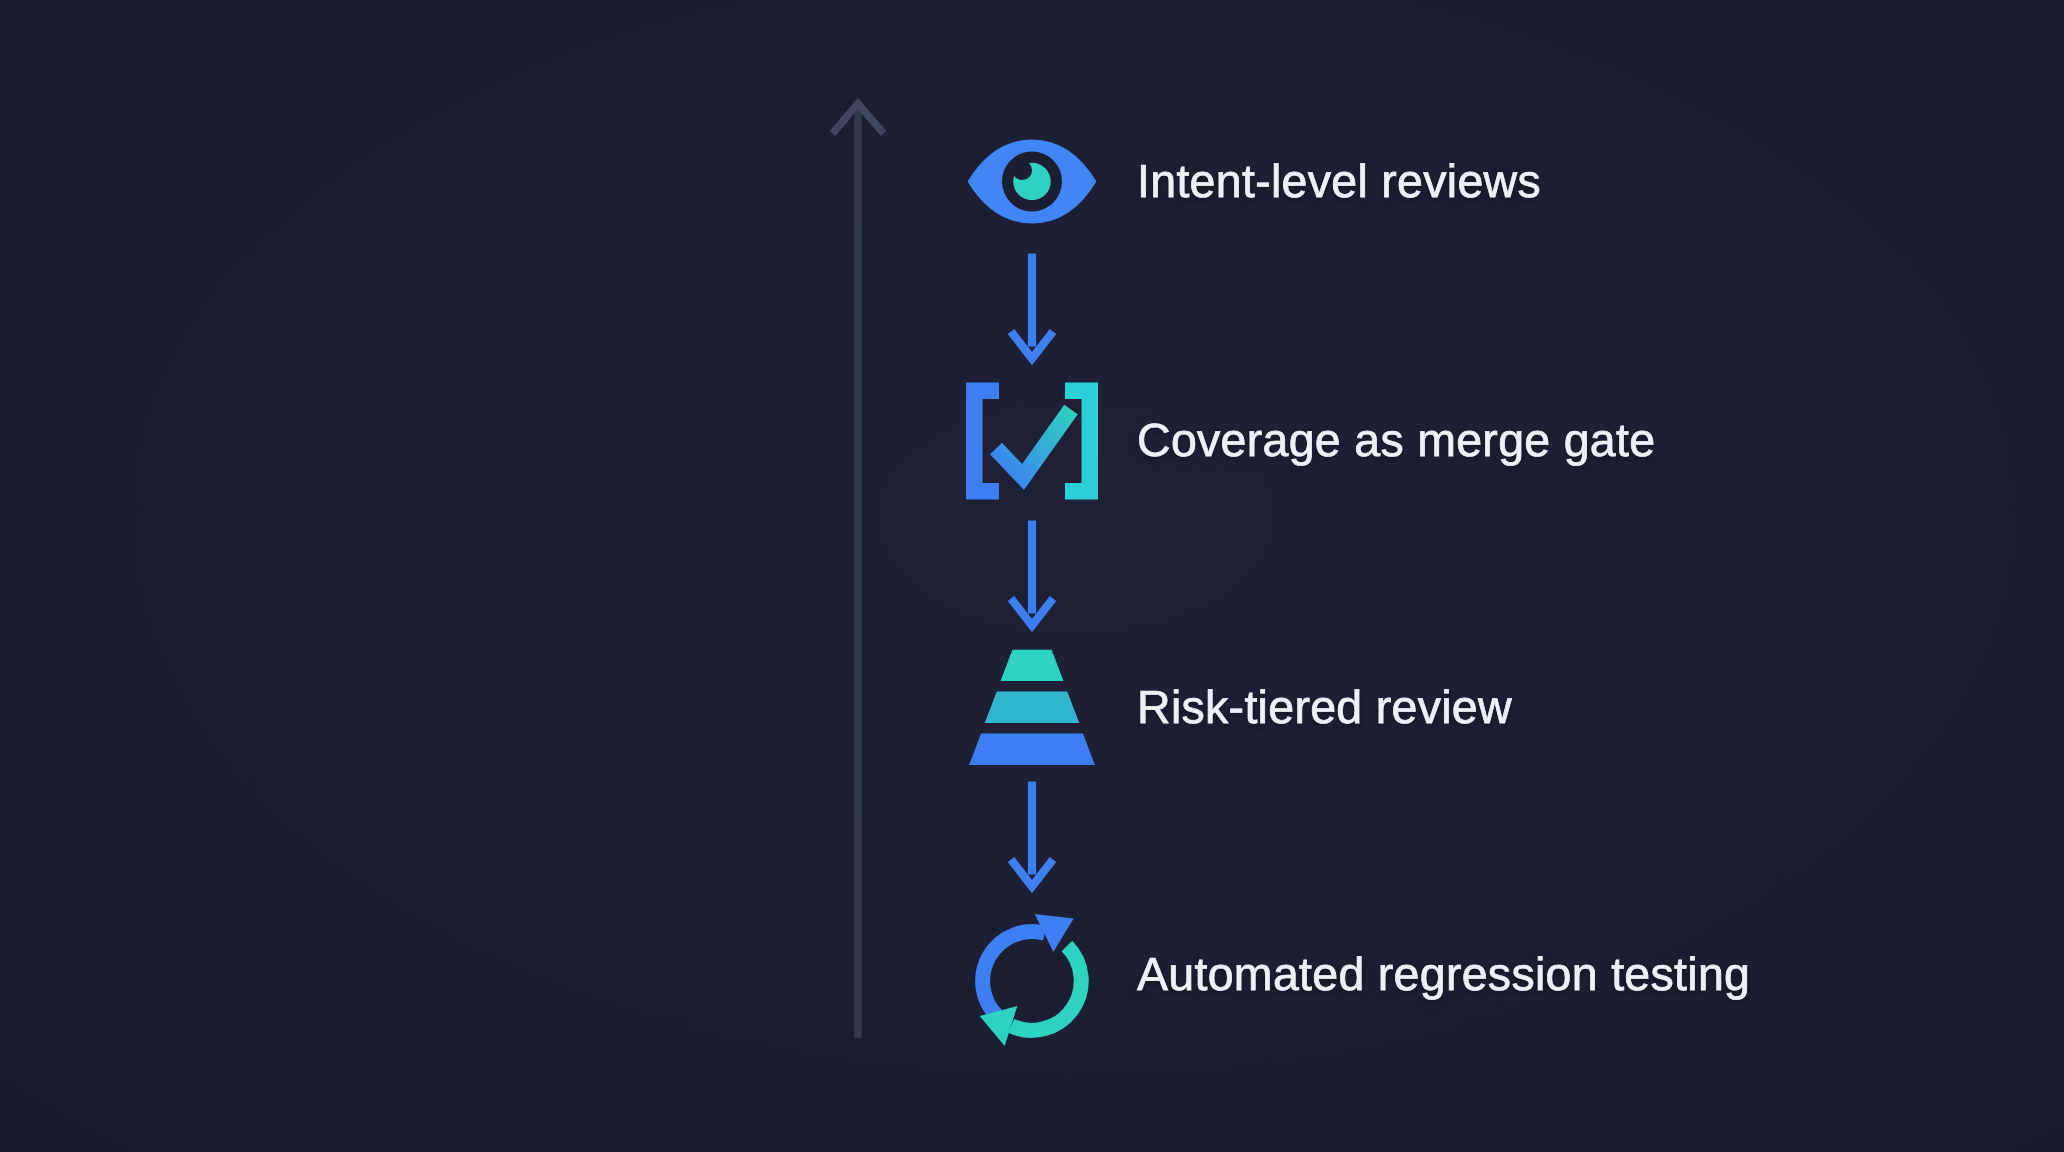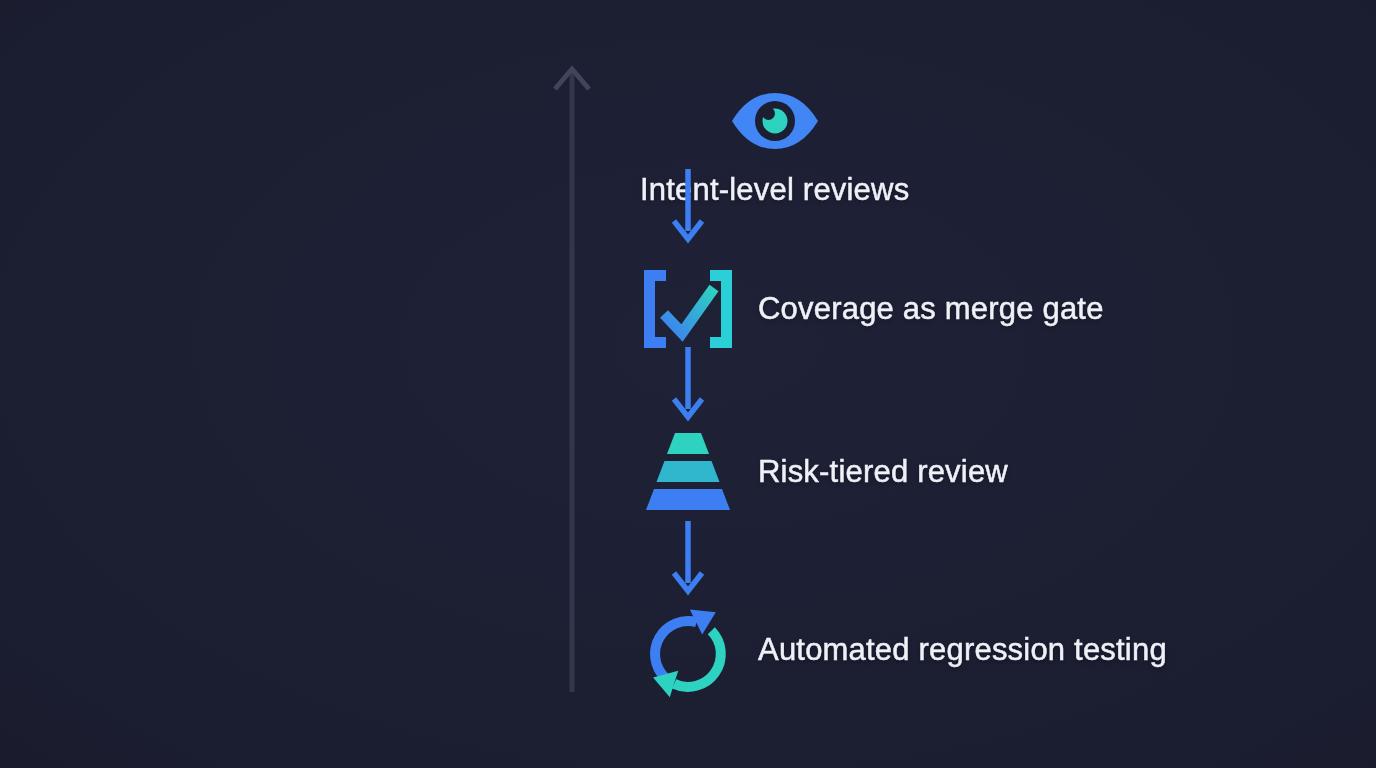--- a/index.html
+++ b/index.html
@@ -18,22 +18,22 @@
   .icon-box { width:96px; display:flex; justify-content:center; align-items:center; }
   .flow-label {
     font-size:31px;
     font-weight:500;
     color: var(--text, #eef1f7);
     -webkit-text-stroke:0.5px var(--text, #eef1f7);
     letter-spacing:0.2px;
     white-space:nowrap;
     text-shadow:0 2px 4px rgba(0,0,0,0.35);
   }
-  .item-1 { top:92px;flex-direction:column; }
-  .item-2 { top:268px; }
+  .item-1 { top:92px; }
+  .item-2 { top:253px; }
   .item-3 { top:433px;align-items:center; }
   .item-4 { top:602px;text-align:right; }
   .connector { position:absolute; left:670px; }
   .connector-1 { top:168px; }
   .connector-2 { top:346px; }
   .connector-3 { top:520px; }
   svg { display:block; }
 </style>
 </head>
 <body>

